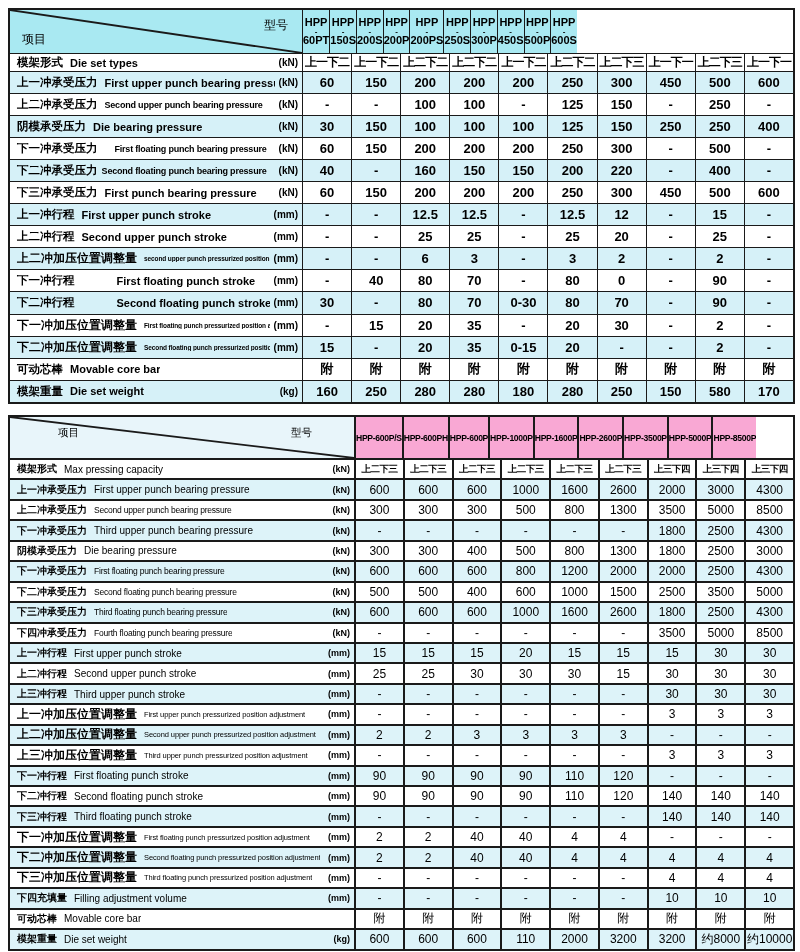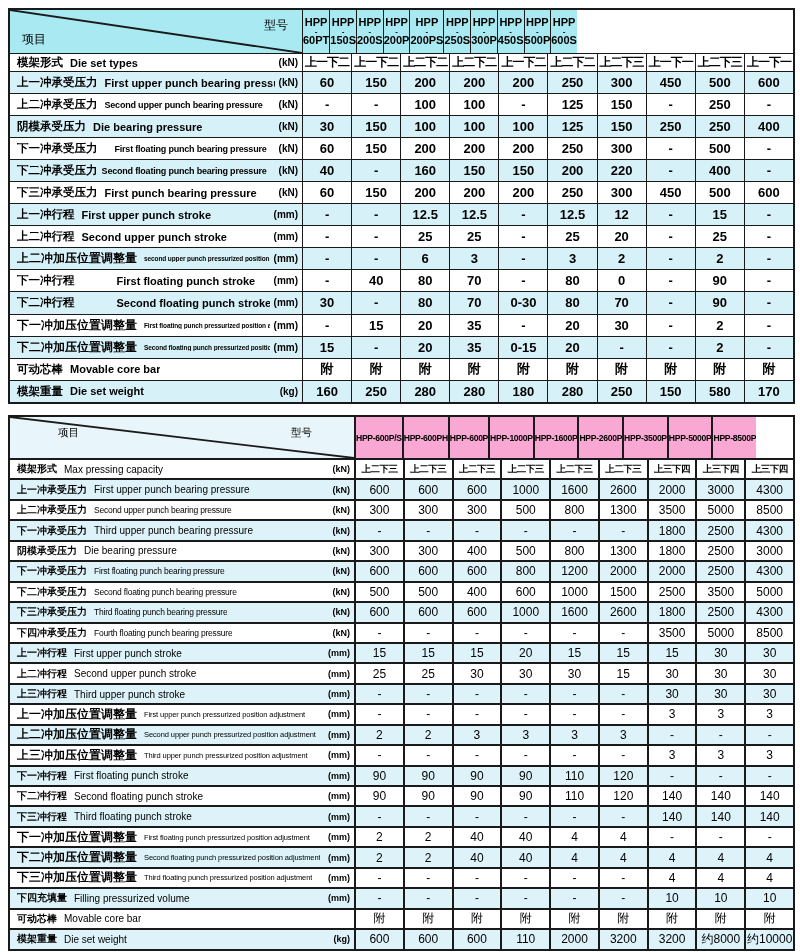--- a/index.html
+++ b/index.html
@@ -777,21 +777,21 @@
       <div class="cell val">-</div>
       <div class="cell val">-</div>
       <div class="cell val">-</div>
       <div class="cell val">4</div>
       <div class="cell val">4</div>
       <div class="cell val">4</div>
     </div>
     <div class="drow row stripe">
       <div class="cell lbl">
         <span class="zh">下四充填量</span>
-        <span class="en">Filling pressurized volume</span>
+        <span class="en">Filling adjustment volume</span>
         <span class="unit">(mm)</span>
       </div>
       <div class="cell val">-</div>
       <div class="cell val">-</div>
       <div class="cell val">-</div>
       <div class="cell val">-</div>
       <div class="cell val">-</div>
       <div class="cell val">-</div>
       <div class="cell val">10</div>
       <div class="cell val">10</div>

